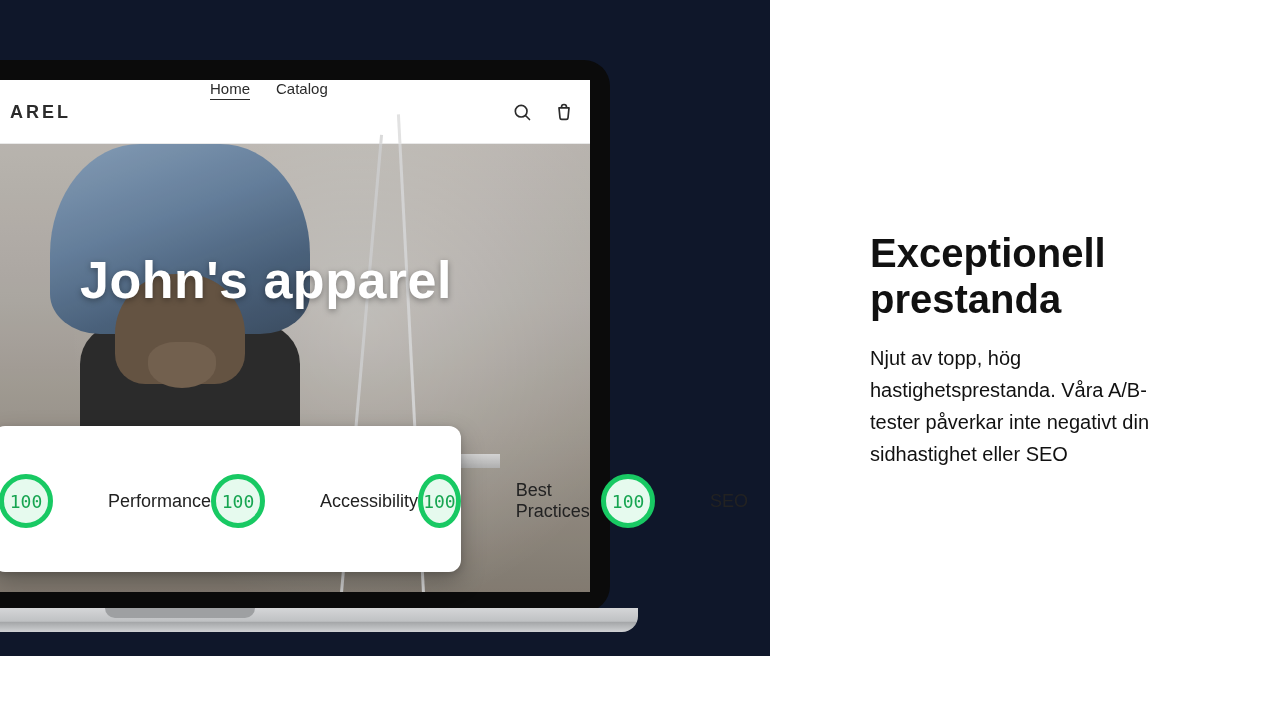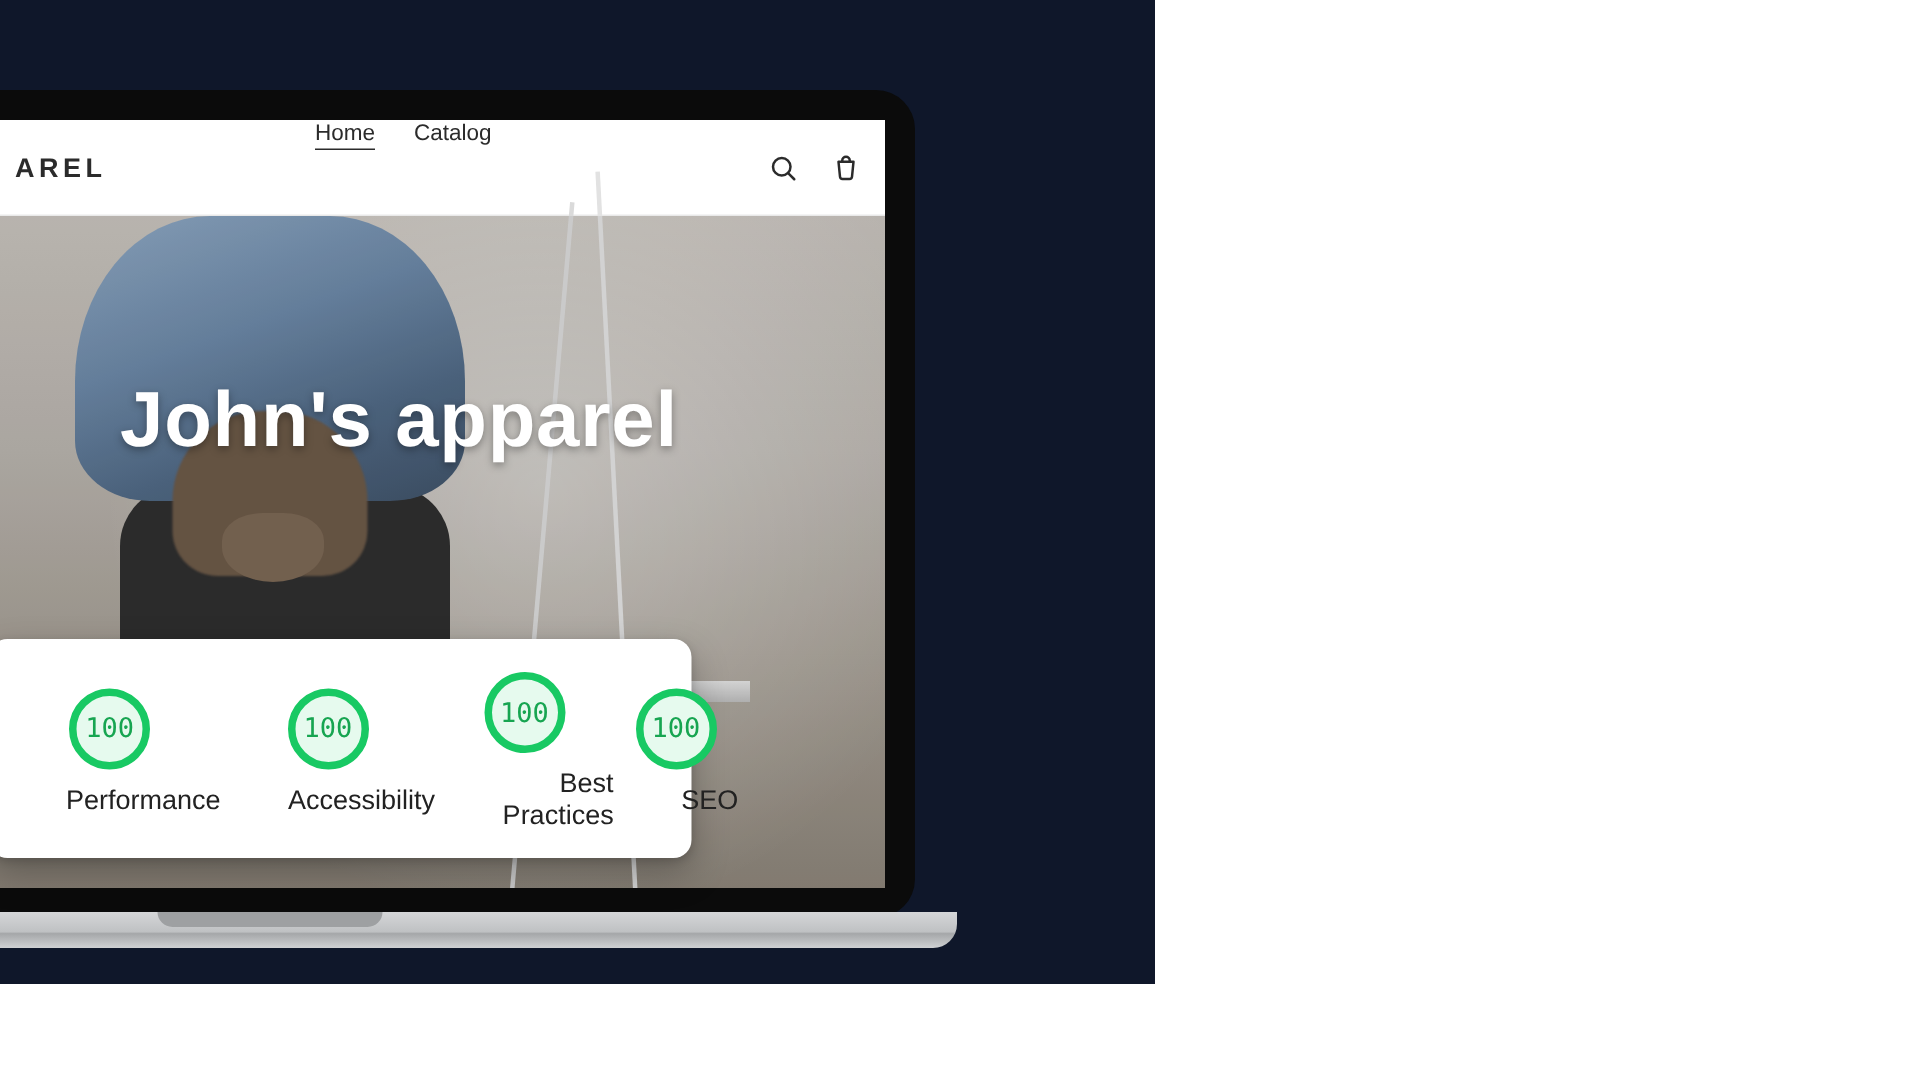--- a/index.html
+++ b/index.html
@@ -195,24 +195,22 @@
     background: #ffffff;
     border-radius: 12px;
     box-shadow: 0 10px 24px rgba(0,0,0,0.28), 0 2px 6px rgba(0,0,0,0.15);
     display: flex;
     justify-content: space-evenly;
     align-items: center;
     padding: 10px 6px 6px 6px;
   }
   .metric {
     display: flex;
-    flex-direction: column;
     align-items: center;
     gap: 10px;
-    text-align: right;
   }
   .gauge {
     width: 54px; height: 54px;
     border-radius: 50%;
     border: 5px solid #18c963;
     background: #e6faee;
     display: flex; align-items: center; justify-content: center;
     font-family: ui-monospace, SFMono-Regular, Menlo, Consolas, monospace;
     font-size: 18px;
     font-weight: 400;
@@ -291,14 +289,18 @@
           <div class="metric-label">Best Practices</div>
         </div>
         <div class="metric">
           <div class="gauge">100</div>
           <div class="metric-label">SEO</div>
         </div>
       </div>
     </div>
   </div>
 
+  <div class="right-pane">
+    <h1>Exceptionell prestanda</h1>
+    <p>Njut av topp, hög hastighetsprestanda. Våra A/B-tester påverkar inte negativt din sidhastighet eller SEO</p>
+  </div>
 
 </div>
 
 </body></html>

